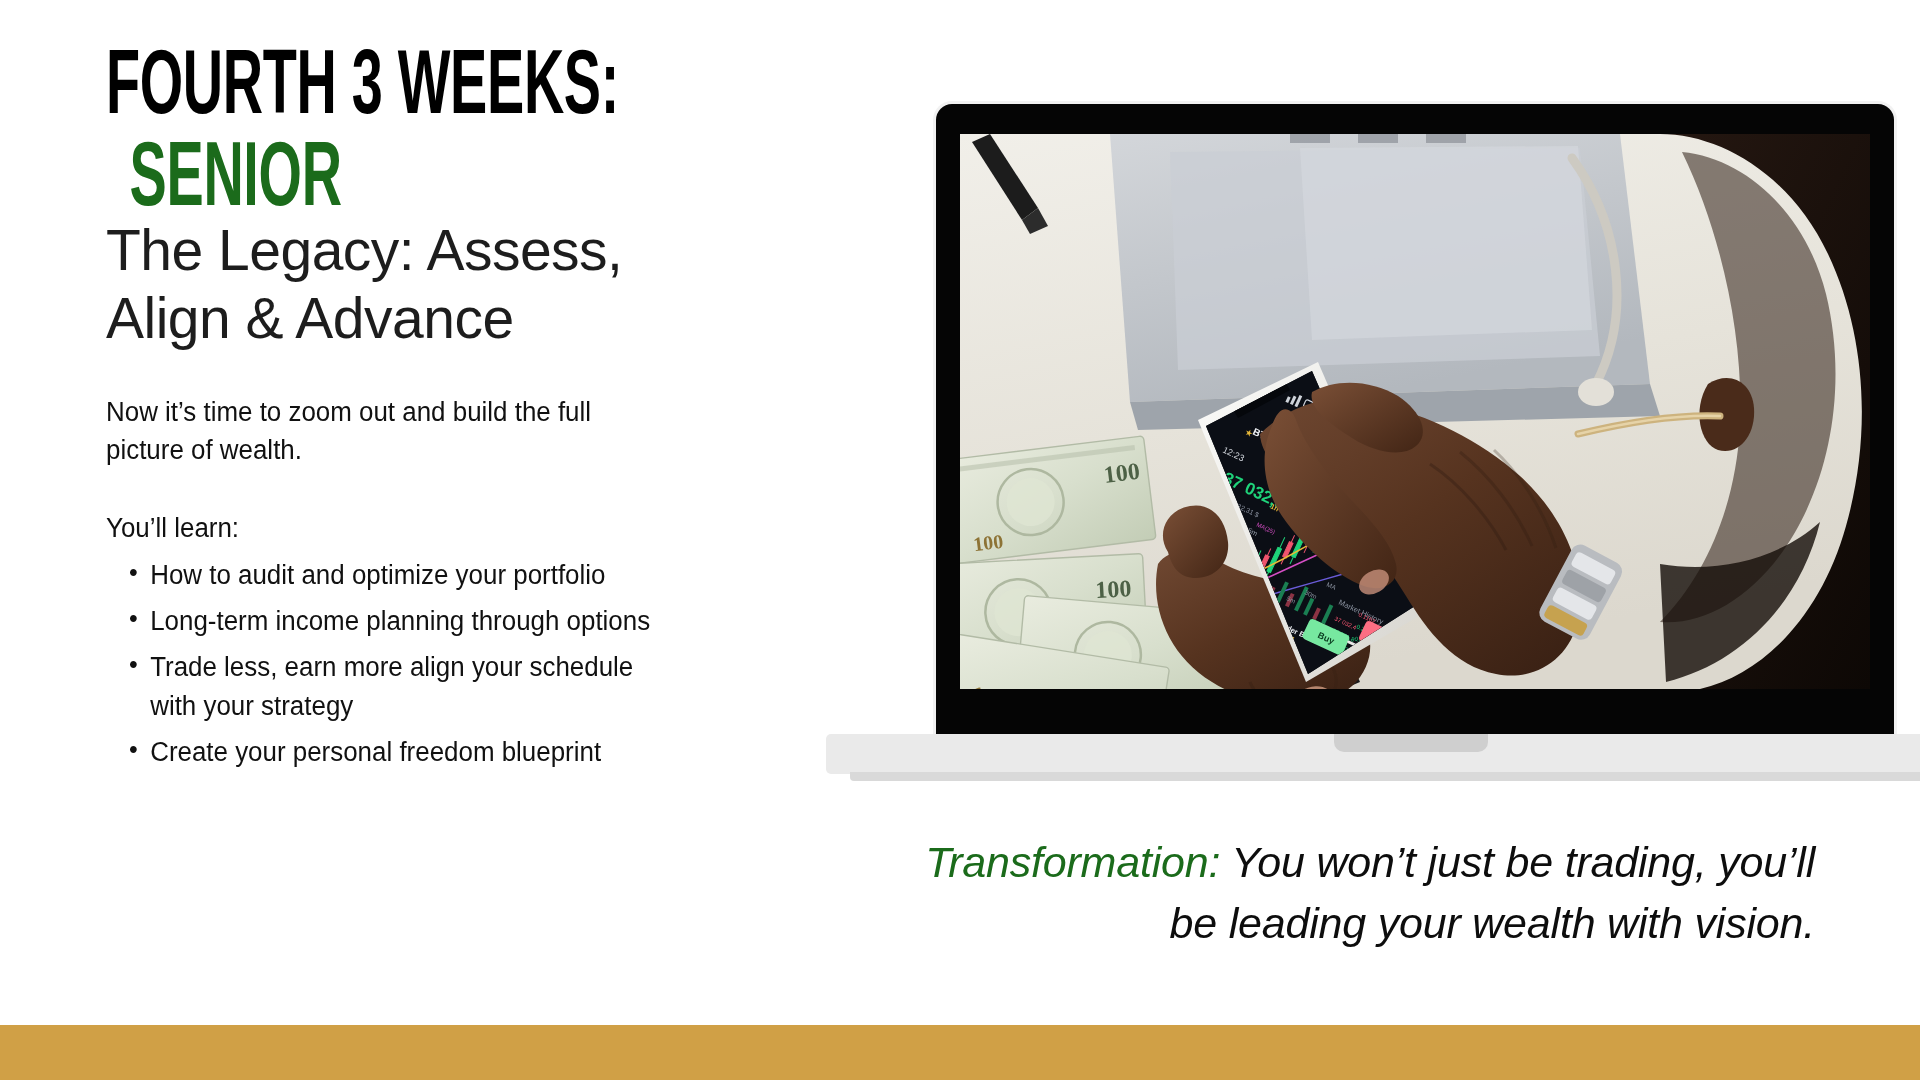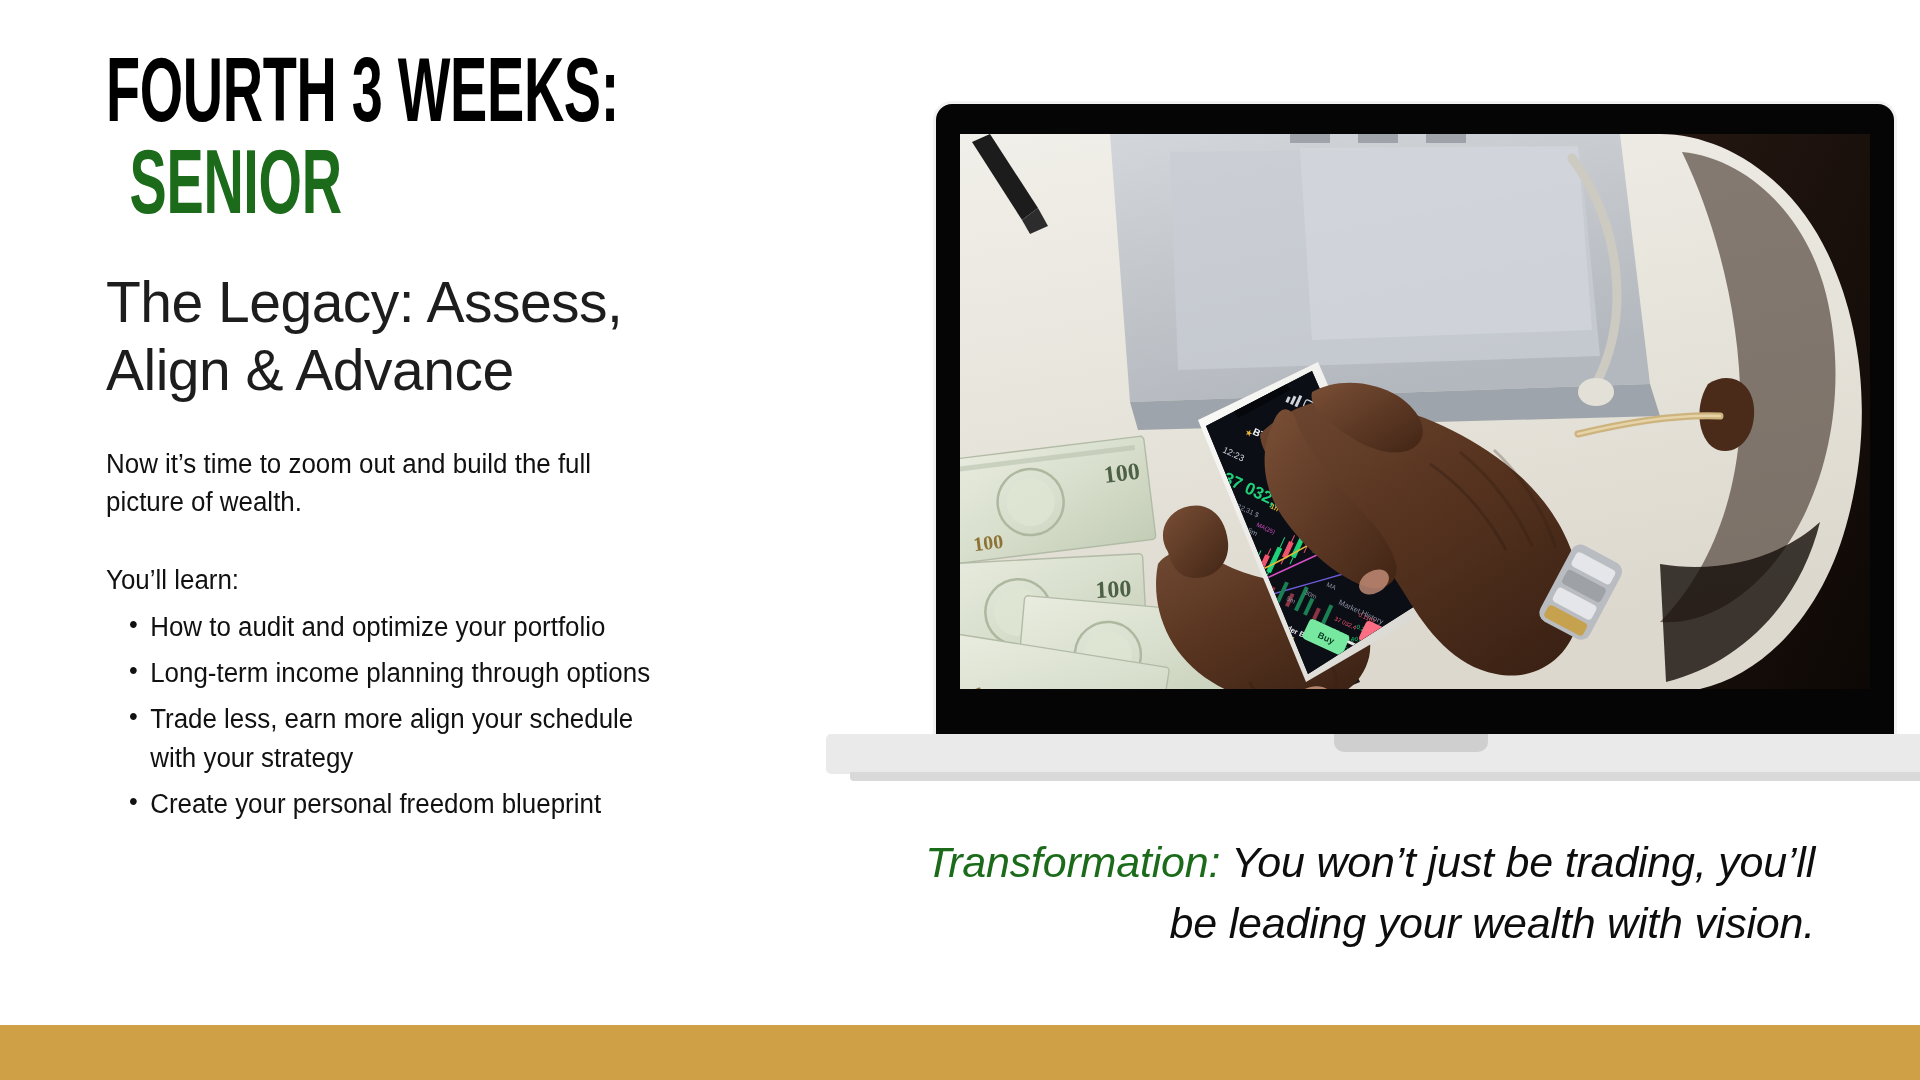--- a/index.html
+++ b/index.html
@@ -6,21 +6,21 @@
   html,body { width:1920px; height:1080px; overflow:hidden; }
   body {
     background:#ffffff;
     font-family:"Liberation Sans", sans-serif;
     position:relative;
   }
 
   
   .left-col{
     position:absolute;
-    left:106px; top:48px;
+    left:106px; top:40px;
     width:700px;
   }
 
   .eyebrow-line{
     font-family:"Liberation Sans Narrow","Liberation Sans",sans-serif;
     font-weight:700;
     font-size:90px;
     line-height:0.95;
     letter-spacing:-0.5px;
     color:#000000;
@@ -28,21 +28,20 @@
     transform-origin:left center;
     white-space:nowrap;
   }
   .eyebrow-line.senior{
     color:#1B6B1B;
     padding-left:38px;
     margin-top:6px;
   }
 
   .headline{
-    margin-top:44px;
     font-size:57px;
     line-height:1.19;
     font-weight:400;
     color:#1d1d1d;
     letter-spacing:-0.5px;
     max-width:640px;
   }
 
   .body-block{
     margin-top:40px;

